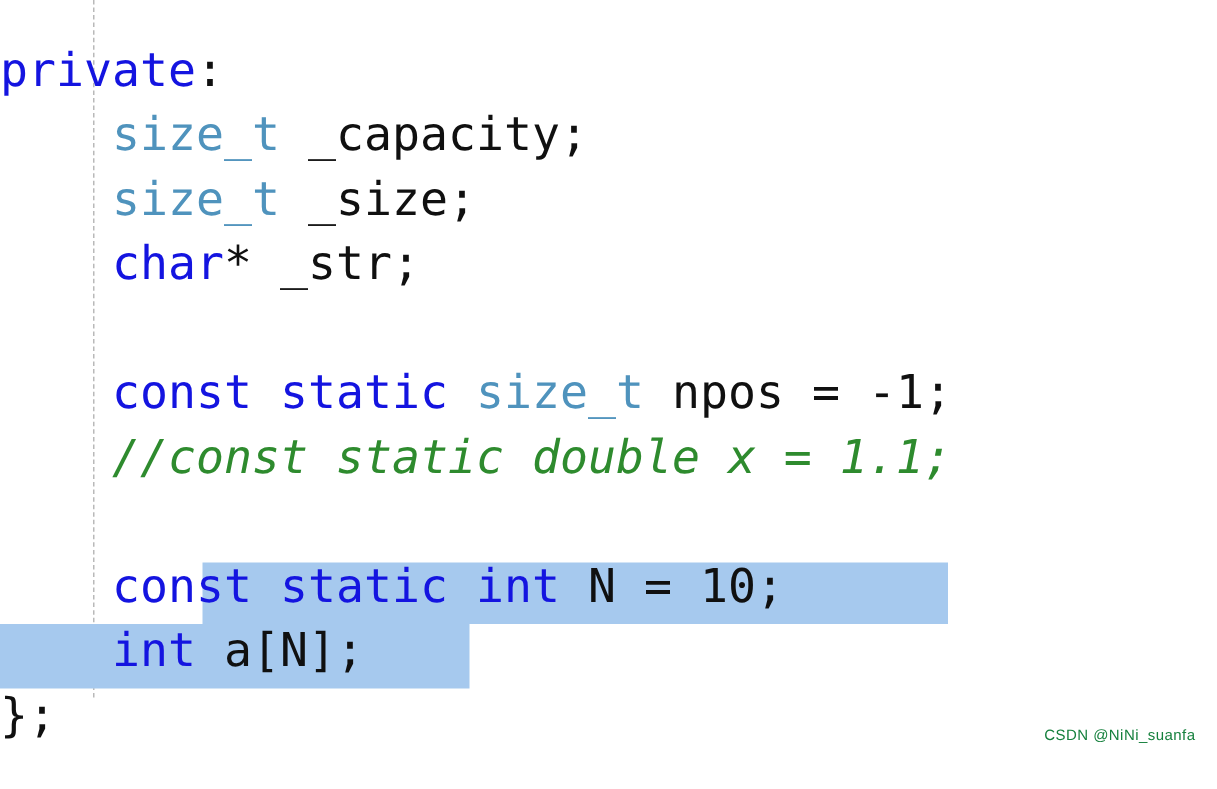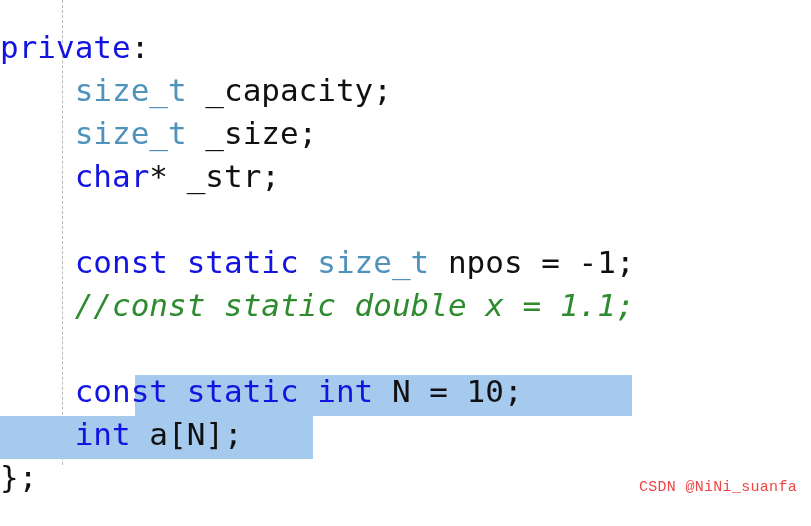--- a/index.html
+++ b/index.html
@@ -72,23 +72,23 @@
   .kw       { color: #1414e0; }   
   .type     { color: #4f93bd; }   
   .ident    { color: #101010; }   
   .comment  { color: #2e8b2e; font-style: italic; }   
 
   #watermark {
     position: absolute;
     right: 14px;
     bottom: 6px;
     z-index: 5;
-    font-family: Liberation Mono, monospace;
-    font-size: 15px;
-    color: #ef4444;
+    font-family: Liberation Sans, sans-serif;
+    font-size: 10px;
+    color: #15803d;
     letter-spacing: 0.3px;
     white-space: pre;
   }
 </style>
 </head>
 <body>
 
 <div id="editor" style="background: rgb(255, 255, 255);">
 
   <div id="indent-guide" style="border-left-color: rgb(185, 185, 185);"></div>

